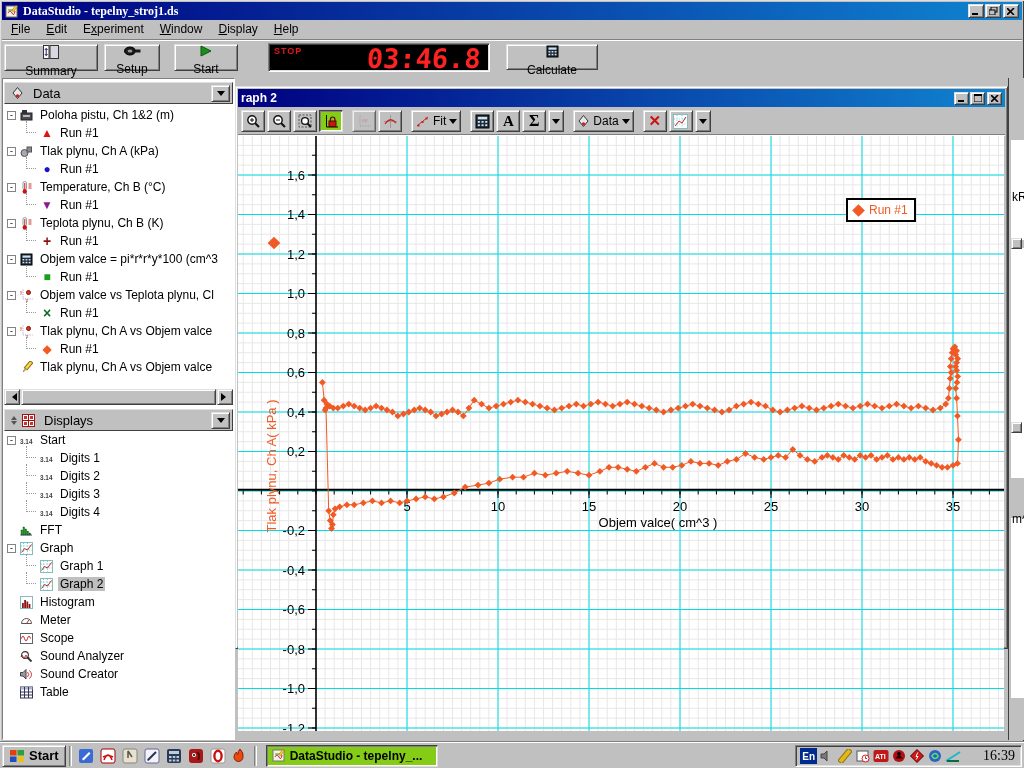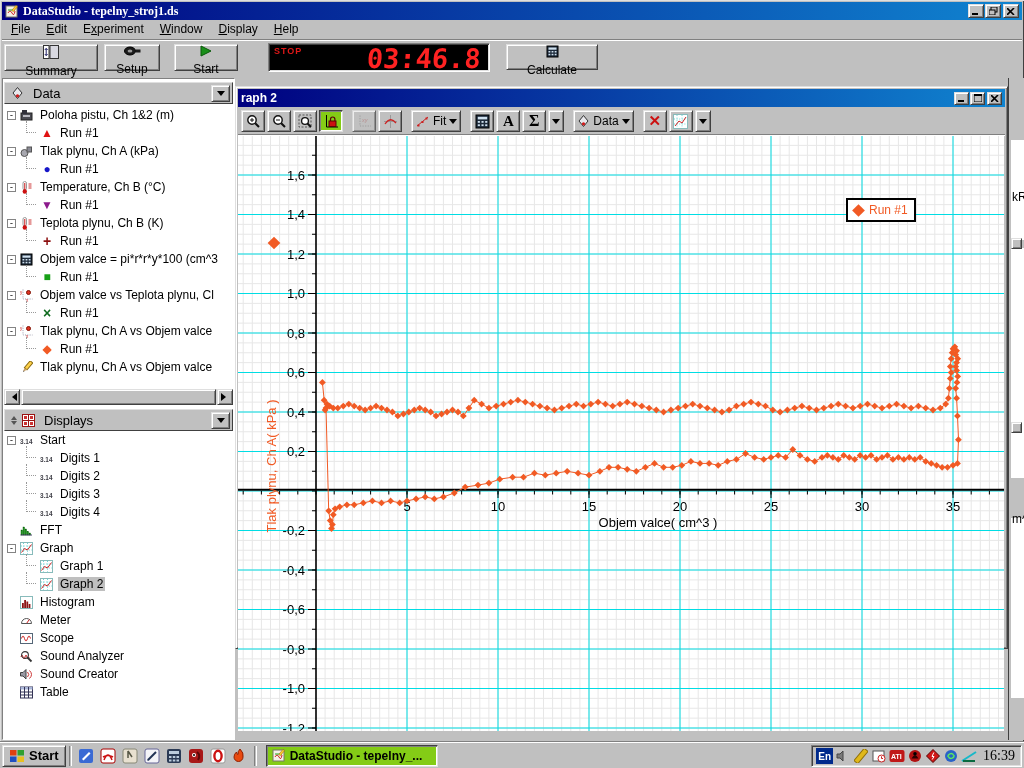--- a/index.html
+++ b/index.html
@@ -89,21 +89,21 @@
   .edgewin .fragtext { position:absolute; left:3px; font-size:12px; color:#000; white-space:nowrap; }
   .edgewin .sq { position:absolute; left:2px; width:11px; height:11px; }
   
   .taskbar { position:absolute; left:0; right:0; top:742px; height:26px; background:#c0c0c0;
     border-top:1px solid #fff; box-shadow:0 -1px 0 #808080; display:flex; align-items:center; padding:0 2px; }
   .startbtn { height:22px; display:flex; align-items:center; gap:4px; padding:0 6px; font-weight:bold; font-size:13px; }
   .tsep { width:3px; height:20px; margin:0 3px; border-left:1px solid #808080; border-right:1px solid #fff; }
   .ql { width:20px; height:20px; display:flex; align-items:center; justify-content:center; margin:0 1px; }
   .taskbtn { height:22px; width:172px; display:flex; align-items:center; gap:4px; padding:0 5px;
     font-weight:bold; font-size:12px; white-space:nowrap; overflow:hidden; margin-left:6px; }
-  .tray { position:absolute; right:2px; top:2px; height:22px; display:flex; align-items:center; gap:1px; padding:0 6px 0 4px;margin-left:44px; }
+  .tray { position:absolute; right:2px; top:2px; height:22px; display:flex; align-items:center; gap:17px; padding:0 6px 0 4px;margin-left:44px; }
   .trayicon { width:17px; height:17px; display:flex; align-items:center; justify-content:center; }
   .lang { width:17px; height:16px; background:#002a8c; color:#fff; font-size:10px; font-weight:bold;
     display:flex; align-items:center; justify-content:center; }
   .clock { font-size:14px; margin-left:5px;font-family:Liberation Serif, serif; }
   svg { display:block; }
 </style>
 </head>
 <body>
 
 <div id="screen">

